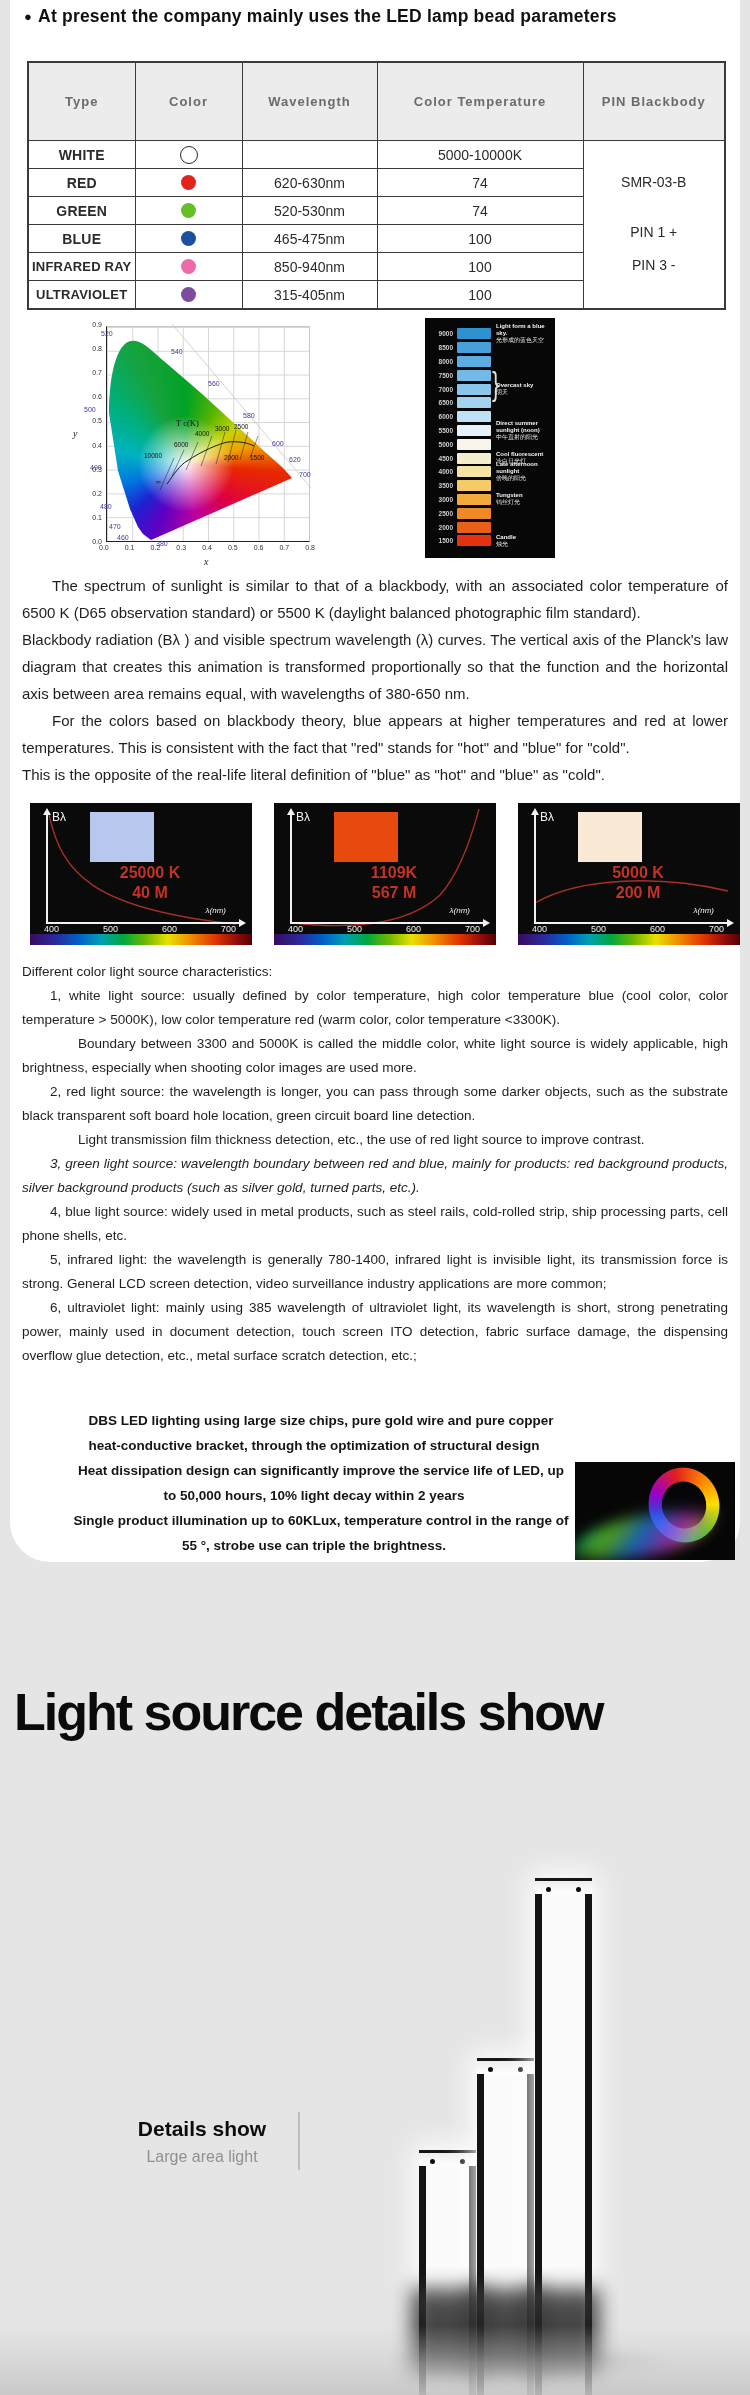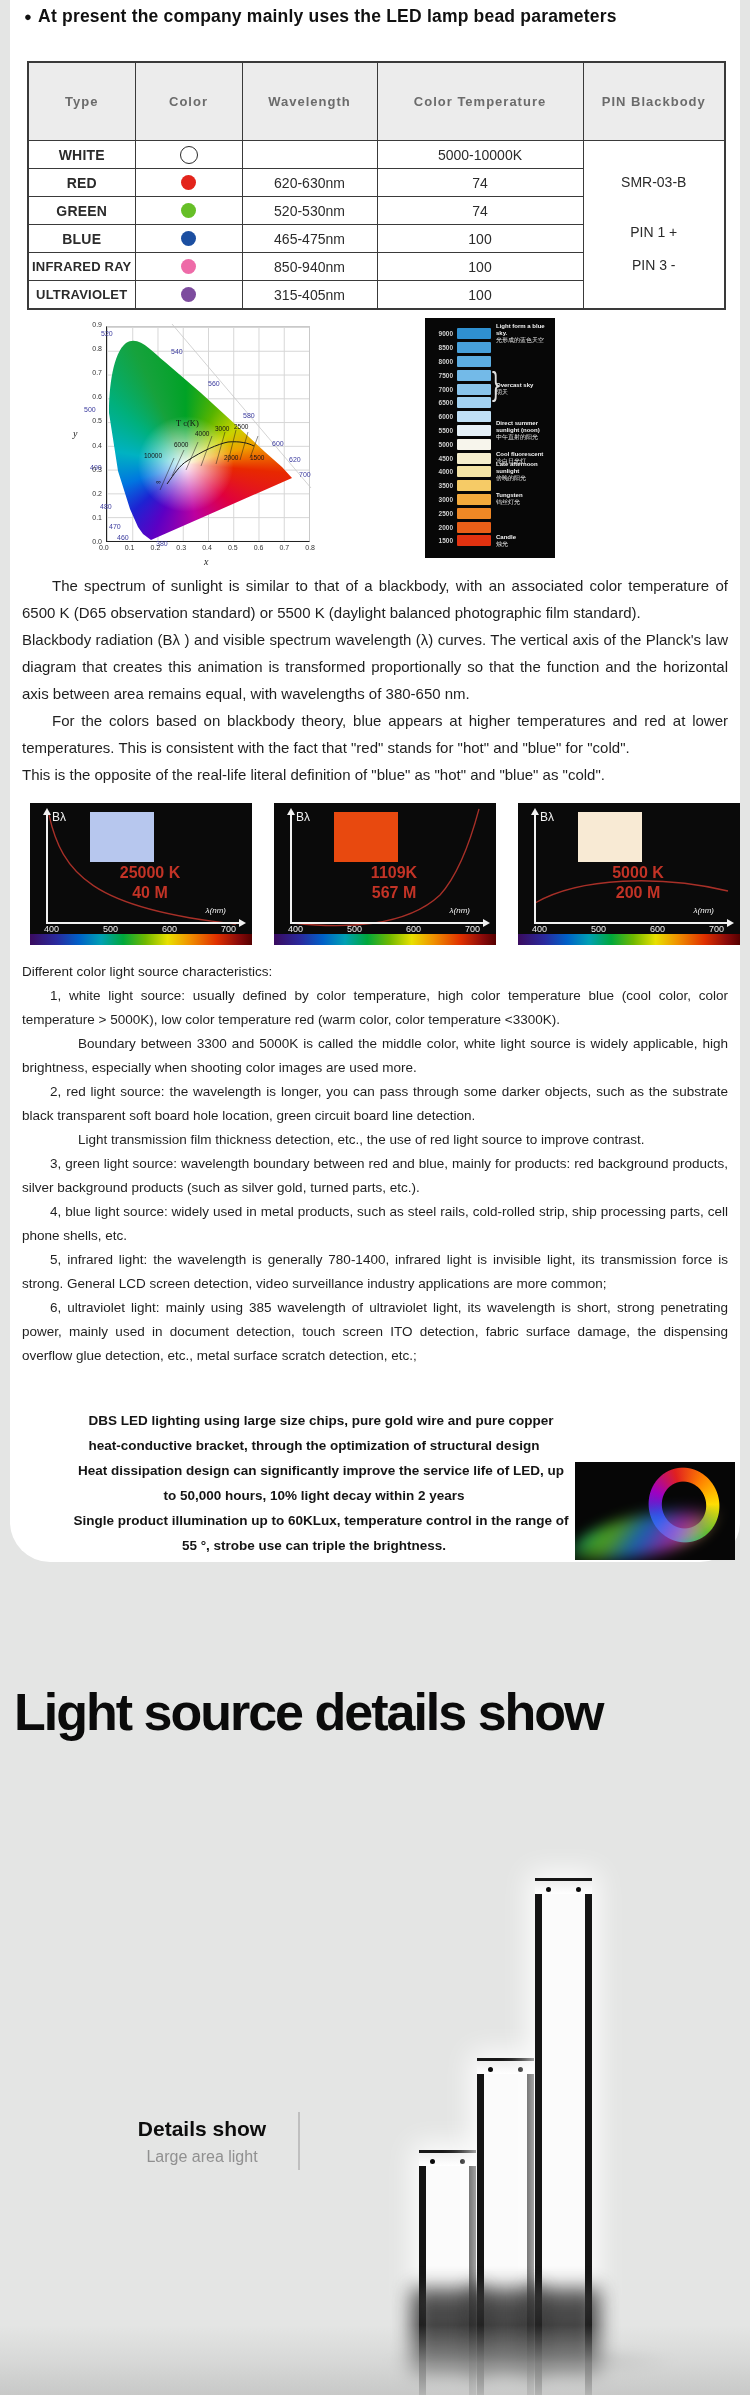--- a/index.html
+++ b/index.html
@@ -504,21 +504,21 @@
     </div>
   </div>
 
 <div class="abs char-block">
 
 <p style="text-indent: 0px;">Different color light source characteristics:</p>
     <p style="text-indent: 28px;">1, white light source: usually defined by color temperature, high color temperature blue (cool color, color temperature &gt; 5000K), low color temperature red (warm color, color temperature &lt;3300K).</p>
     <p style="text-indent: 56px;">Boundary between 3300 and 5000K is called the middle color, white light source is widely applicable, high brightness, especially when shooting color images are used more.</p>
     <p style="text-indent: 28px;">2, red light source: the wavelength is longer, you can pass through some darker objects, such as the substrate black transparent soft board hole location, green circuit board line detection.</p>
     <p style="text-indent: 56px;">Light transmission film thickness detection, etc., the use of red light source to improve contrast.</p>
-    <p style="text-indent: 28px;">3, green light source: wavelength boundary between red and blue, mainly for products: red background products, silver background products (such as silver gold, turned parts, etc.).</p>
+    <p style="text-indent: 28px; font-style: italic;">3, green light source: wavelength boundary between red and blue, mainly for products: red background products, silver background products (such as silver gold, turned parts, etc.).</p>
     <p style="text-indent: 28px;">4, blue light source: widely used in metal products, such as steel rails, cold-rolled strip, ship processing parts, cell phone shells, etc.</p>
     <p style="text-indent: 28px;">5, infrared light: the wavelength is generally 780-1400, infrared light is invisible light, its transmission force is strong. General LCD screen detection, video surveillance industry applications are more common;</p>
     <p style="text-indent: 28px;">6, ultraviolet light: mainly using 385 wavelength of ultraviolet light, its wavelength is short, strong penetrating power, mainly used in document detection, touch screen ITO detection, fabric surface damage, the dispensing overflow glue detection, etc., metal surface scratch detection, etc.;</p>
   </div>
 
 <div class="abs dbs-block">
 
 <p>DBS LED lighting using large size chips, pure gold wire and pure copper heat-conductive bracket, through the optimization of structural design</p>
     <p>Heat dissipation design can significantly improve the service life of LED, up to 50,000 hours, 10% light decay within 2 years</p>
     <p>Single product illumination up to 60KLux, temperature control in the range of 55 °, strobe use can triple the brightness.</p>

